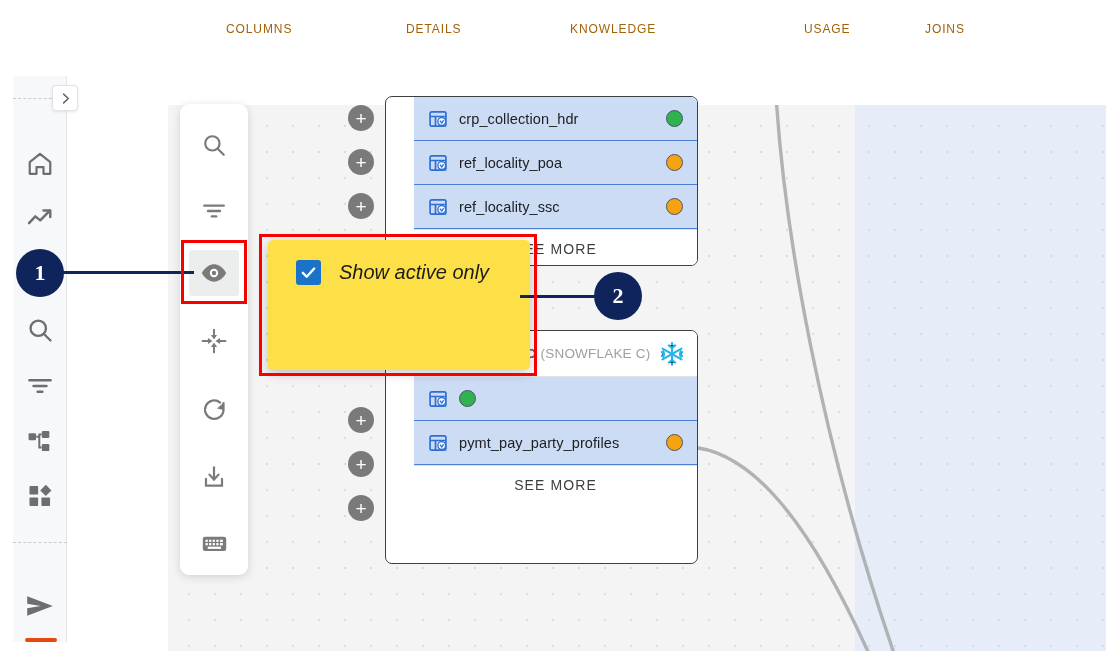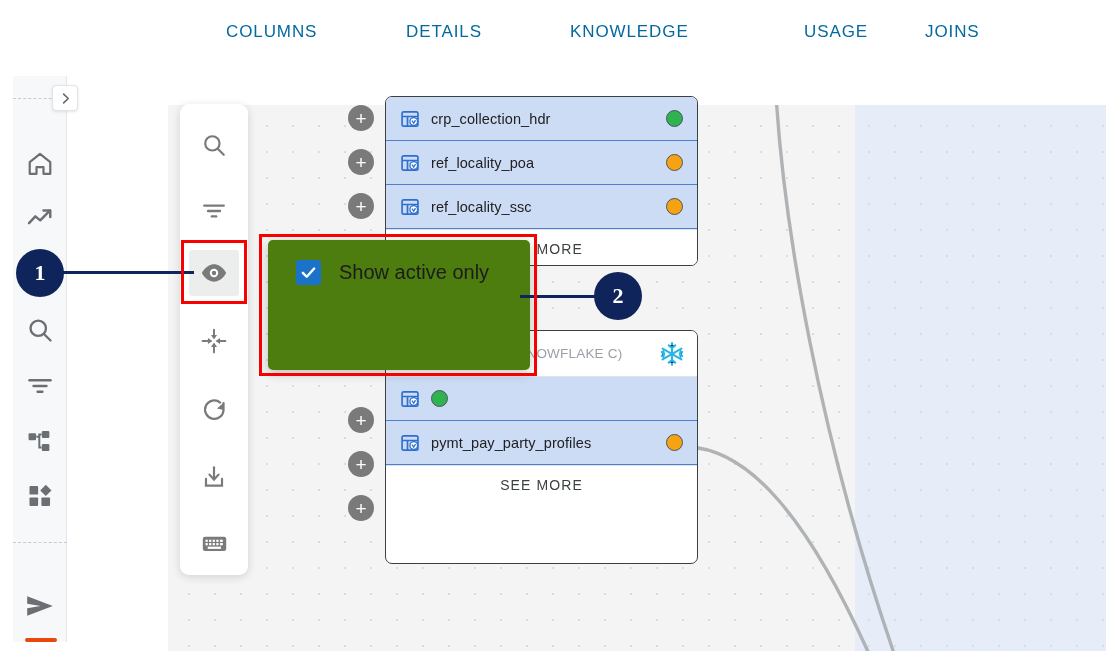--- a/index.html
+++ b/index.html
@@ -12,22 +12,22 @@
   #root { position: relative; width: 1106px; height: 666px; background: #ffffff; }
 
   
   .topbar {
     position: absolute; left: 0; top: 0; width: 1106px; height: 76px;
     background: #ffffff; z-index: 40;
   }
   .tabs { position: absolute; left: 150px; top: 22px; width: 930px; height: 34px; }
   .tab {
     position: absolute; top: 0;
-    font-size: 17px; letter-spacing: 0.9px;
-    color: #0369a1; white-space: nowrap;
+    font-size: 12px; letter-spacing: 0.9px;
+    color: #a16207; white-space: nowrap;
     font-family: "Liberation Sans", sans-serif;
   }
 
   
   .rail {
     position: absolute; left: 13px; top: 22px;
     width: 54px; height: 620px;
     background: #f7f8fa;
     border-right: 1px solid #e3e6ea;
     z-index: 30;
@@ -71,21 +71,21 @@
     background-image: radial-gradient(#d2dcee 1.1px, transparent 1.2px);
     background-size: 26px 26px;
     background-position: 1px 8px;
   }
   .edges { position: absolute; left: 0; top: 0; width: 938px; height: 546px; }
 
   
   .node {
     position: absolute; background: #ffffff;
     border: 1.5px solid #3c4043; border-radius: 7px;
-    z-index: 12; overflow: hidden;
+    z-index: 12; overflow: hidden; padding-left: 28px;
   }
   .node-hdr {
     height: 46px; background: #ffffff;
     display: flex; align-items: center; padding: 0 12px 0 14px;
     border-bottom: 1px solid #dfe2e6;
   }
   .node-hdr-txt {
     flex: 1; font-size: 13.5px; color: #9aa0a6;
     letter-spacing: .2px; white-space: nowrap; overflow: hidden;
   }
@@ -137,23 +137,24 @@
   .vt-highlight {
     position: absolute; left: 181px; top: 240px;
     width: 66px; height: 64px;
     border: 3px solid #f60000; z-index: 70; pointer-events: none;
   }
 
   
   .menu {
     position: absolute; left: 268px; top: 240px;
     width: 262px; height: 130px;
-    background: #4d7c0f; border-radius: 5px;
+    background: #fde047; border-radius: 5px;
     box-shadow: 0 3px 12px rgba(0,0,0,.22);
     z-index: 60;
+    font-style: italic;
   }
   .menu-item {
     height: 65px; display: flex; align-items: center; padding-left: 28px;
   }
   .menu-item + .menu-item { border-top: 1px solid #e0e1e2; }
   .cbx {
     width: 25px; height: 25px; border-radius: 3px; flex: none;
     margin-right: 18px; display: flex; align-items: center; justify-content: center;
   }
   .cbx.on { background: #1a73c8; }

